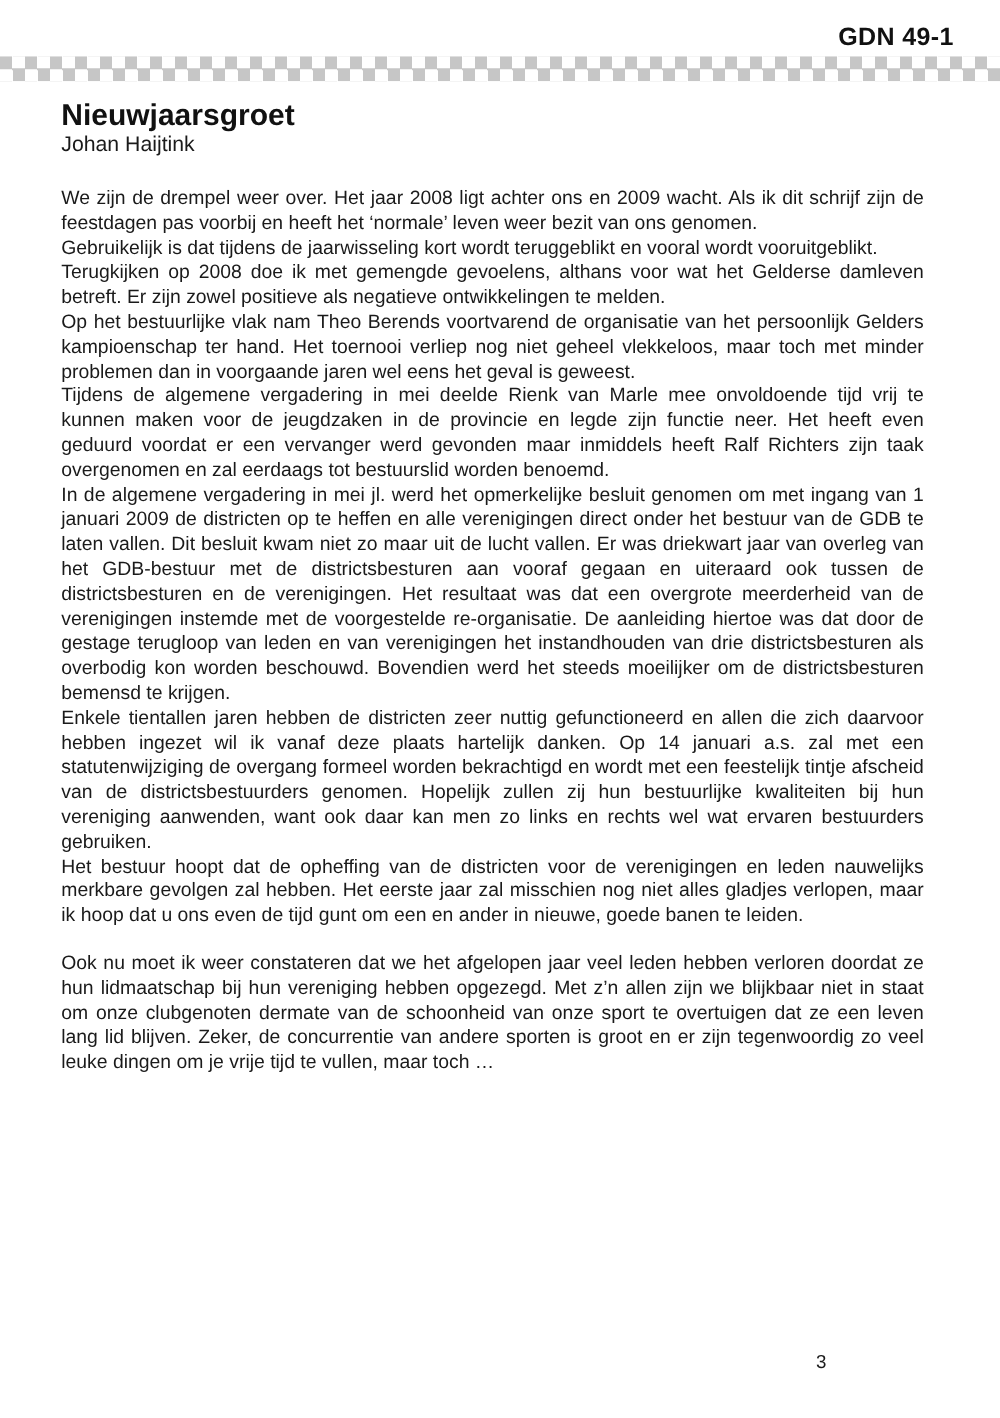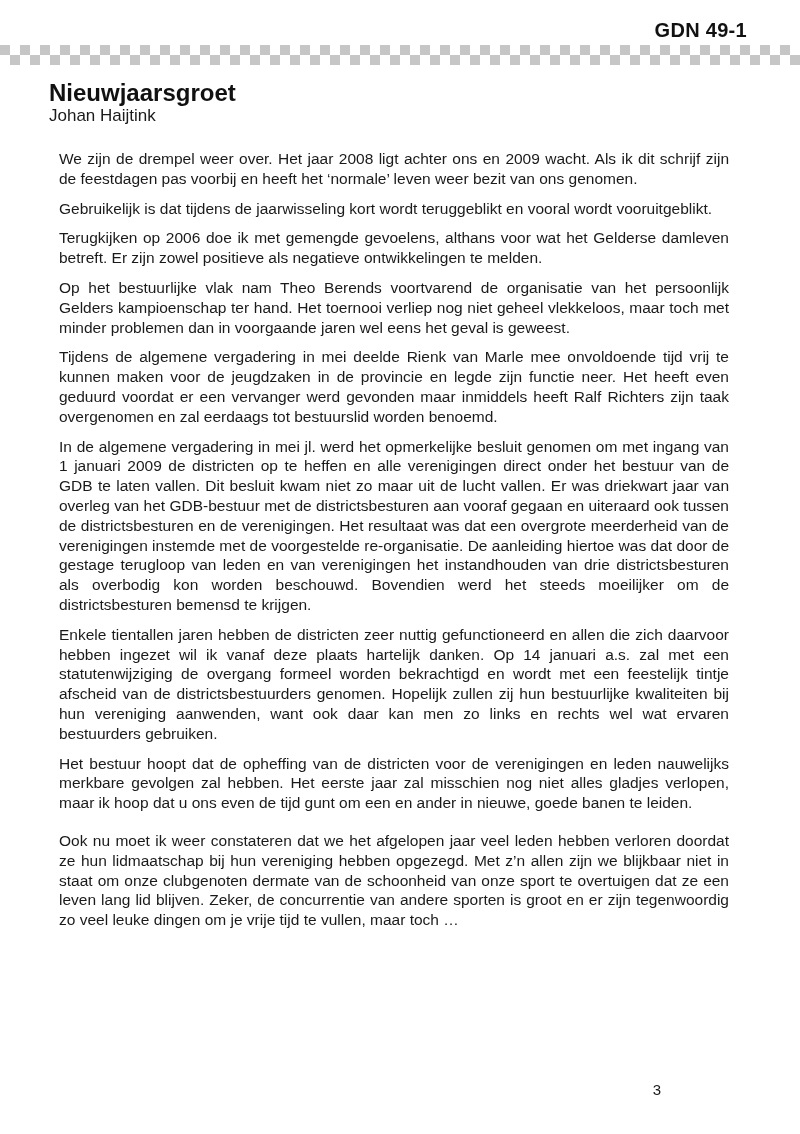--- a/index.html
+++ b/index.html
@@ -11,21 +11,21 @@
     height: 1134px;
     position: relative;
     background: #ffffff;
     color: #1a1a1a;
     font-family: "Liberation Sans", sans-serif;
     overflow: hidden;
   }
   .issue-label {
     position: absolute;
     top: 20px;
-    right: 53px;
+    right: 37px;
     font-size: 20px;
     line-height: 20px;
     font-weight: 700;
     letter-spacing: 0.3px;
     color: #111111;
   }
   .checker-band {
     position: absolute;
     top: 45px;
     left: 0;
@@ -52,21 +52,21 @@
     font-size: 17px;
     line-height: 19px;
   }
   .article {
     margin-top: 24px;
     font-size: 15.5px;
     line-height: 19.8px;
     text-align: justify;
   }
   .article p {
-    margin: 10px;
+    margin: 0;
   }
   .article p.closing {
     margin-top: 18px;
   }
   .page-number {
     position: absolute;
     top: 1082px;
     left: 642px;
     width: 30px;
     text-align: center;
@@ -81,21 +81,21 @@
 
 <div class="checker-band"></div>
 
 <div class="content">
   <h1 class="page-title">Nieuwjaarsgroet</h1>
   <div class="author">Johan Haijtink</div>
 
   <div class="article">
     <p>We zijn de drempel weer over. Het jaar 2008 ligt achter ons en 2009 wacht. Als ik dit schrijf zijn de feestdagen pas voorbij en heeft het ‘normale’ leven weer bezit van ons genomen.</p>
     <p>Gebruikelijk is dat tijdens de jaarwisseling kort wordt teruggeblikt en vooral wordt vooruitgeblikt.</p>
-    <p>Terugkijken op 2006 doe ik met gemengde gevoelens, althans voor wat het Gelderse damleven betreft. Er zijn zowel positieve als negatieve ontwikkelingen te melden.</p>
+    <p>Terugkijken op 2008 doe ik met gemengde gevoelens, althans voor wat het Gelderse damleven betreft. Er zijn zowel positieve als negatieve ontwikkelingen te melden.</p>
     <p>Op het bestuurlijke vlak nam Theo Berends voortvarend de organisatie van het persoonlijk Gelders kampioenschap ter hand. Het toernooi verliep nog niet geheel vlekkeloos, maar toch met minder problemen dan in voorgaande jaren wel eens het geval is geweest.</p>
     <p>Tijdens de algemene vergadering in mei deelde Rienk van Marle mee onvoldoende tijd vrij te kunnen maken voor de jeugdzaken in de provincie en legde zijn functie neer. Het heeft even geduurd voordat er een vervanger werd gevonden maar inmiddels heeft Ralf Richters zijn taak overgenomen en zal eerdaags tot bestuurslid worden benoemd.</p>
     <p>In de algemene vergadering in mei jl. werd het opmerkelijke besluit genomen om met ingang van 1 januari 2009 de districten op te heffen en alle verenigingen direct onder het bestuur van de GDB te laten vallen. Dit besluit kwam niet zo maar uit de lucht vallen. Er was driekwart jaar van overleg van het GDB-bestuur met de districtsbesturen aan vooraf gegaan en uiteraard ook tussen de districtsbesturen en de verenigingen. Het resultaat was dat een overgrote meerderheid van de verenigingen instemde met de voorgestelde re-organisatie. De aanleiding hiertoe was dat door de gestage terugloop van leden en van verenigingen het instandhouden van drie districtsbesturen als overbodig kon worden beschouwd. Bovendien werd het steeds moeilijker om de districtsbesturen bemensd te krijgen.</p>
     <p>Enkele tientallen jaren hebben de districten zeer nuttig gefunctioneerd en allen die zich daarvoor hebben ingezet wil ik vanaf deze plaats hartelijk danken. Op 14 januari a.s. zal met een statutenwijziging de overgang formeel worden bekrachtigd en wordt met een feestelijk tintje afscheid van de districtsbestuurders genomen. Hopelijk zullen zij hun bestuurlijke kwaliteiten bij hun vereniging aanwenden, want ook daar kan men zo links en rechts wel wat ervaren bestuurders gebruiken.</p>
     <p>Het bestuur hoopt dat de opheffing van de districten voor de verenigingen en leden nauwelijks merkbare gevolgen zal hebben. Het eerste jaar zal misschien nog niet alles gladjes verlopen, maar ik hoop dat u ons even de tijd gunt om een en ander in nieuwe, goede banen te leiden.</p>
     <p class="closing">Ook nu moet ik weer constateren dat we het afgelopen jaar veel leden hebben verloren doordat ze hun lidmaatschap bij hun vereniging hebben opgezegd. Met z’n allen zijn we blijkbaar niet in staat om onze clubgenoten dermate van de schoonheid van onze sport te overtuigen dat ze een leven lang lid blijven. Zeker, de concurrentie van andere sporten is groot en er zijn tegenwoordig zo veel leuke dingen om je vrije tijd te vullen, maar toch …</p>
   </div>
 </div>
 
 <div class="page-number">3</div>

